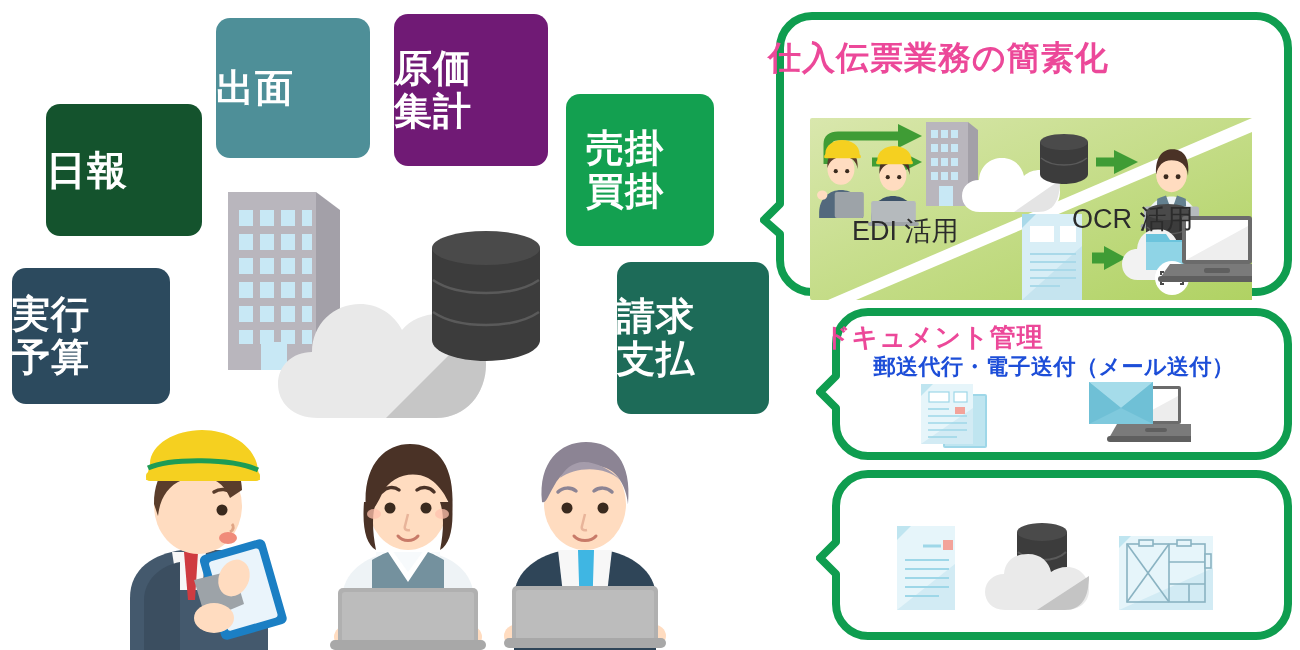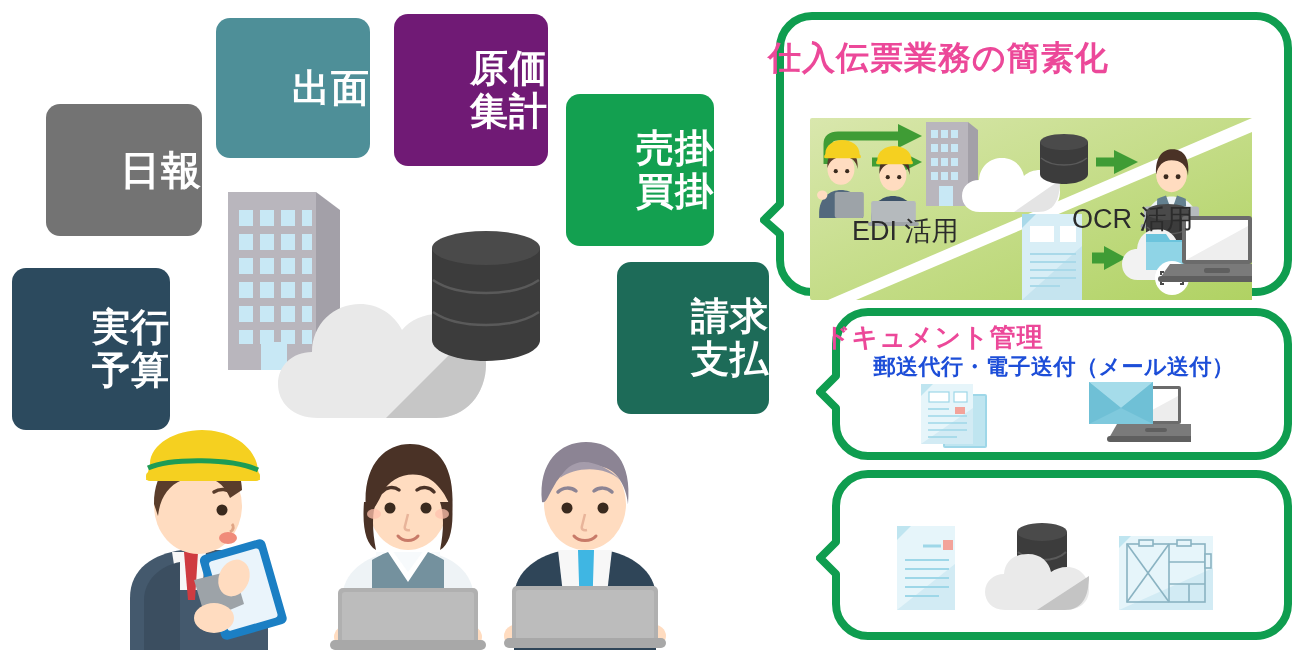--- a/index.html
+++ b/index.html
@@ -9,35 +9,35 @@
     font-family:"Liberation Sans","DejaVu Sans",sans-serif;
     overflow:hidden;position:relative;
   }
   #stage{position:absolute;left:0;top:0;width:1300px;height:650px;}
 
   
   .tile{
     position:absolute;
     border-radius:14px;
     display:flex;flex-direction:column;
-    align-items:flex-end;justify-content:center;
+    align-items:flex-start;justify-content:center;
     color:#ffffff;
     font-weight:700;
     letter-spacing:1px;
     line-height:1.12;
     text-align:center;
     box-sizing:border-box;
   }
   .tile span{display:block;white-space:nowrap;}
 
   #tile-nippo   {left:46px;  top:104px; width:156px;height:132px; font-size:40px;}
   #tile-demen   {left:216px; top:18px;  width:154px;height:140px; font-size:38px;}
   #tile-genka   {left:394px; top:14px;  width:154px;height:152px; font-size:38px;}
   #tile-urikake {left:566px; top:94px;  width:148px;height:152px; font-size:38px;}
-  #tile-jikko   {left:12px;  top:268px; width:158px;height:162px; font-size:38px;}
+  #tile-jikko   {left:12px;  top:268px; width:158px;height:136px; font-size:38px;}
   #tile-seikyu  {left:596px; top:262px; width:152px;height:152px; font-size:38px;}
 
   
   .illus{position:absolute;}
   #center-building{left:228px;top:180px;}
   #center-cloud{left:278px;top:290px;}
   #center-db{left:428px;top:228px;}
 
   
   #people{position:absolute;left:110px;top:418px;width:560px;height:232px;}
@@ -68,31 +68,31 @@
 
   .icons-row{position:absolute;left:0;width:100%;display:flex;justify-content:center;align-items:flex-end;}
   #b2-icons{top:72px;gap:84px;}
   #b3-icons{top:50px;gap:24px;}
 </style>
 </head>
 <body>
 
 <div id="stage">
 
-  <div class="tile" id="tile-nippo" style="background: #737373;">
+  <div class="tile" id="tile-nippo" style="background: #14532d;">
     <span>日報</span>
   </div>
   <div class="tile" id="tile-demen" style="background: rgb(78, 143, 152);">
     <span>出面</span>
   </div>
   <div class="tile" id="tile-genka" style="background: #701a75;">
     <span>原価</span>
     <span>集計</span>
   </div>
-  <div class="tile" id="tile-urikake" style="background: rgb(19, 160, 80);">
+  <div class="tile" id="tile-urikake" style="background: rgb(19, 160, 80); padding-left: 20px;">
     <span>売掛</span>
     <span>買掛</span>
   </div>
   <div class="tile" id="tile-jikko" style="background: rgb(44, 74, 94);">
     <span>実行</span>
     <span>予算</span>
   </div>
   <div class="tile" id="tile-seikyu" style="background: rgb(29, 107, 88); margin-left: 21px;">
     <span>請求</span>
     <span>支払</span>

